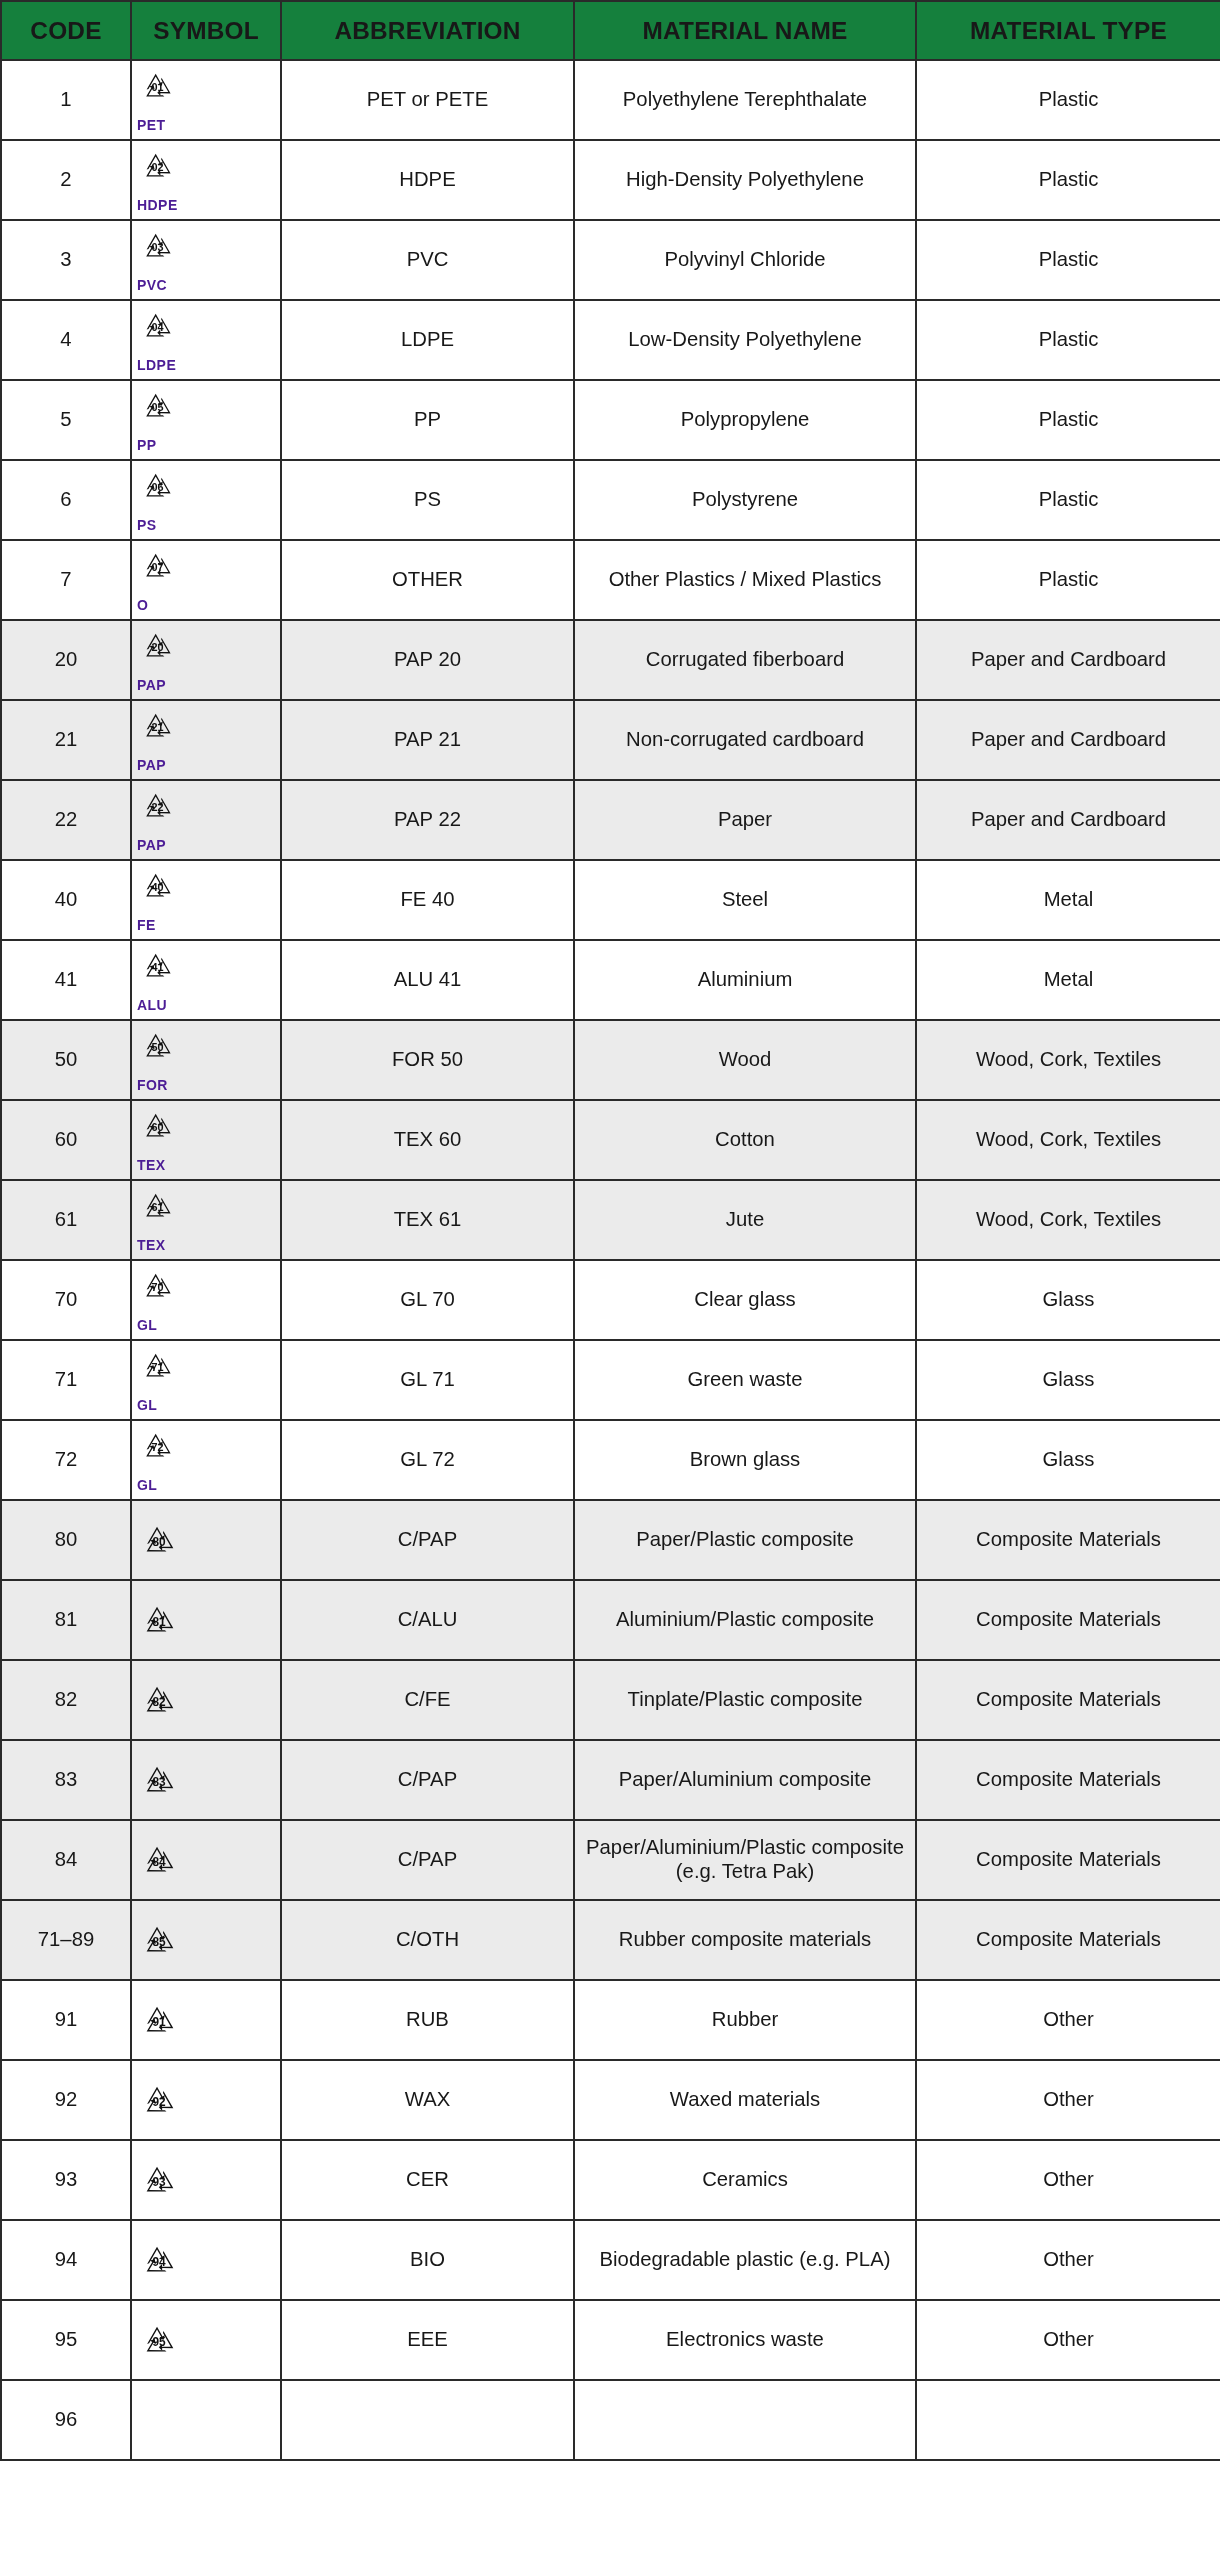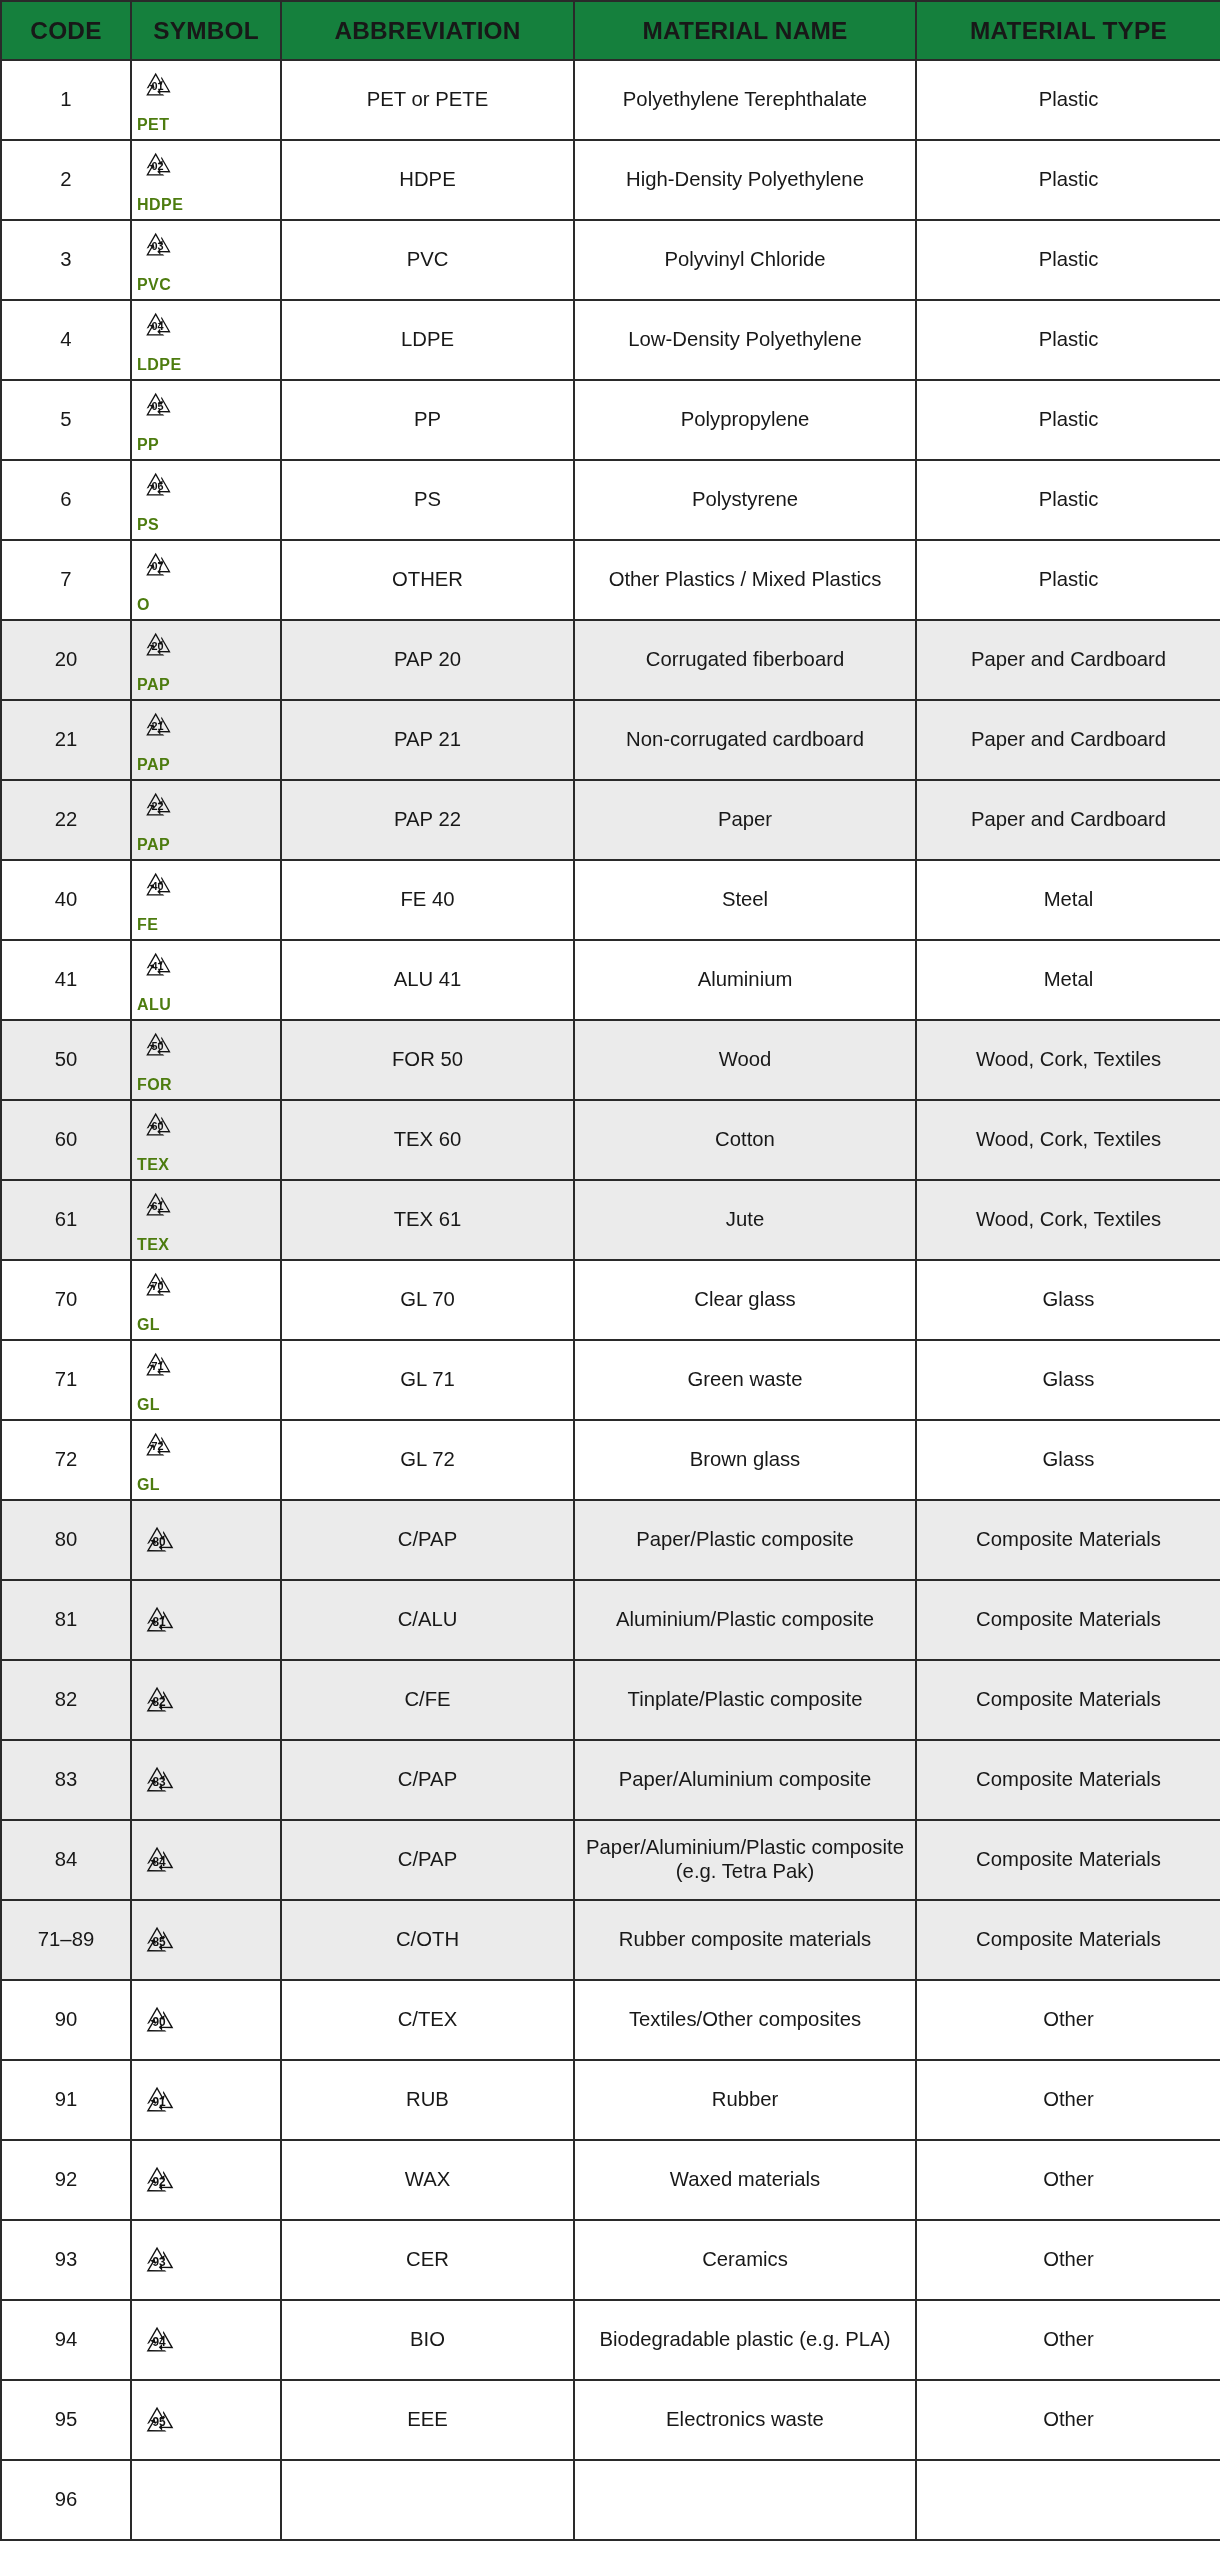--- a/index.html
+++ b/index.html
@@ -48,25 +48,25 @@
   td.sym-cell{padding:3.3px 0;}
   .sym-wrap{
     display:flex;
     flex-direction:column;
     align-items:flex-start;
     justify-content:center;
     line-height:1;
   }
   .sym-wrap svg{display:block;}
   .sym-sub{
-    font-size:16px;
+    font-size:14px;
     font-weight:bold;
     letter-spacing:0.5px;
     margin-top:14px;
-    color:#4d7c0f;
+    color:#4c1d95;
   }
   .sym-wrap.no-sub svg{margin:1.6px 0;}
   .cell-text{display:block;}
 </style>
 </head>
 <body>
 
 <table id="recycling-table">
   <colgroup>
     <col class="c-code">
@@ -673,44 +673,20 @@
           <span class="cell-text">C/OTH</span>
         </td>
         <td>
           <span class="cell-text">Rubber composite materials</span>
         </td>
         <td>
           <span class="cell-text">Composite Materials</span>
         </td>
       </tr>
       <tr class="band-plain">
-        <td>90</td>
-        <td class="sym-cell">
-          <div class="sym-wrap no-sub">
-            <svg viewBox="0 0 100 92" width="44" height="41" style="font-size:25px">
-              <g fill="#111111">
-                <path d="M 27.5 20.5 L 45.5 -10.5 L 55.5 7.0 L 50.0 10.0 L 60.5 12.5 L 63.5 2.0 L 58.0 5.0 L 45.5 -17.0 L 23.0 22.0 Z" transform="rotate(0 50 52) translate(0,34)"></path>
-                <path d="M 27.5 20.5 L 45.5 -10.5 L 55.5 7.0 L 50.0 10.0 L 60.5 12.5 L 63.5 2.0 L 58.0 5.0 L 45.5 -17.0 L 23.0 22.0 Z" transform="rotate(120 50 52) translate(0,34)"></path>
-                <path d="M 27.5 20.5 L 45.5 -10.5 L 55.5 7.0 L 50.0 10.0 L 60.5 12.5 L 63.5 2.0 L 58.0 5.0 L 45.5 -17.0 L 23.0 22.0 Z" transform="rotate(240 50 52) translate(0,34)"></path>
-              </g>
-              <text x="50" y="60" text-anchor="middle" font-family="&quot;Liberation Sans&quot;, sans-serif" font-size="27" font-weight="bold" fill="#111111">90</text>
-            </svg>
-          </div>
-        </td>
-        <td>
-          <span class="cell-text">C/TEX</span>
-        </td>
-        <td>
-          <span class="cell-text">Textiles/Other composites</span>
-        </td>
-        <td>
-          <span class="cell-text">Other</span>
-        </td>
-      </tr>
-      <tr class="band-plain">
         <td>91</td>
         <td class="sym-cell">
           <div class="sym-wrap no-sub">
             <svg viewBox="0 0 100 92" width="44" height="41" style="font-size:25px">
               <g fill="#111111">
                 <path d="M 27.5 20.5 L 45.5 -10.5 L 55.5 7.0 L 50.0 10.0 L 60.5 12.5 L 63.5 2.0 L 58.0 5.0 L 45.5 -17.0 L 23.0 22.0 Z" transform="rotate(0 50 52) translate(0,34)"></path>
                 <path d="M 27.5 20.5 L 45.5 -10.5 L 55.5 7.0 L 50.0 10.0 L 60.5 12.5 L 63.5 2.0 L 58.0 5.0 L 45.5 -17.0 L 23.0 22.0 Z" transform="rotate(120 50 52) translate(0,34)"></path>
                 <path d="M 27.5 20.5 L 45.5 -10.5 L 55.5 7.0 L 50.0 10.0 L 60.5 12.5 L 63.5 2.0 L 58.0 5.0 L 45.5 -17.0 L 23.0 22.0 Z" transform="rotate(240 50 52) translate(0,34)"></path>
               </g>
               <text x="50" y="60" text-anchor="middle" font-family="&quot;Liberation Sans&quot;, sans-serif" font-size="27" font-weight="bold" fill="#111111">91</text>

